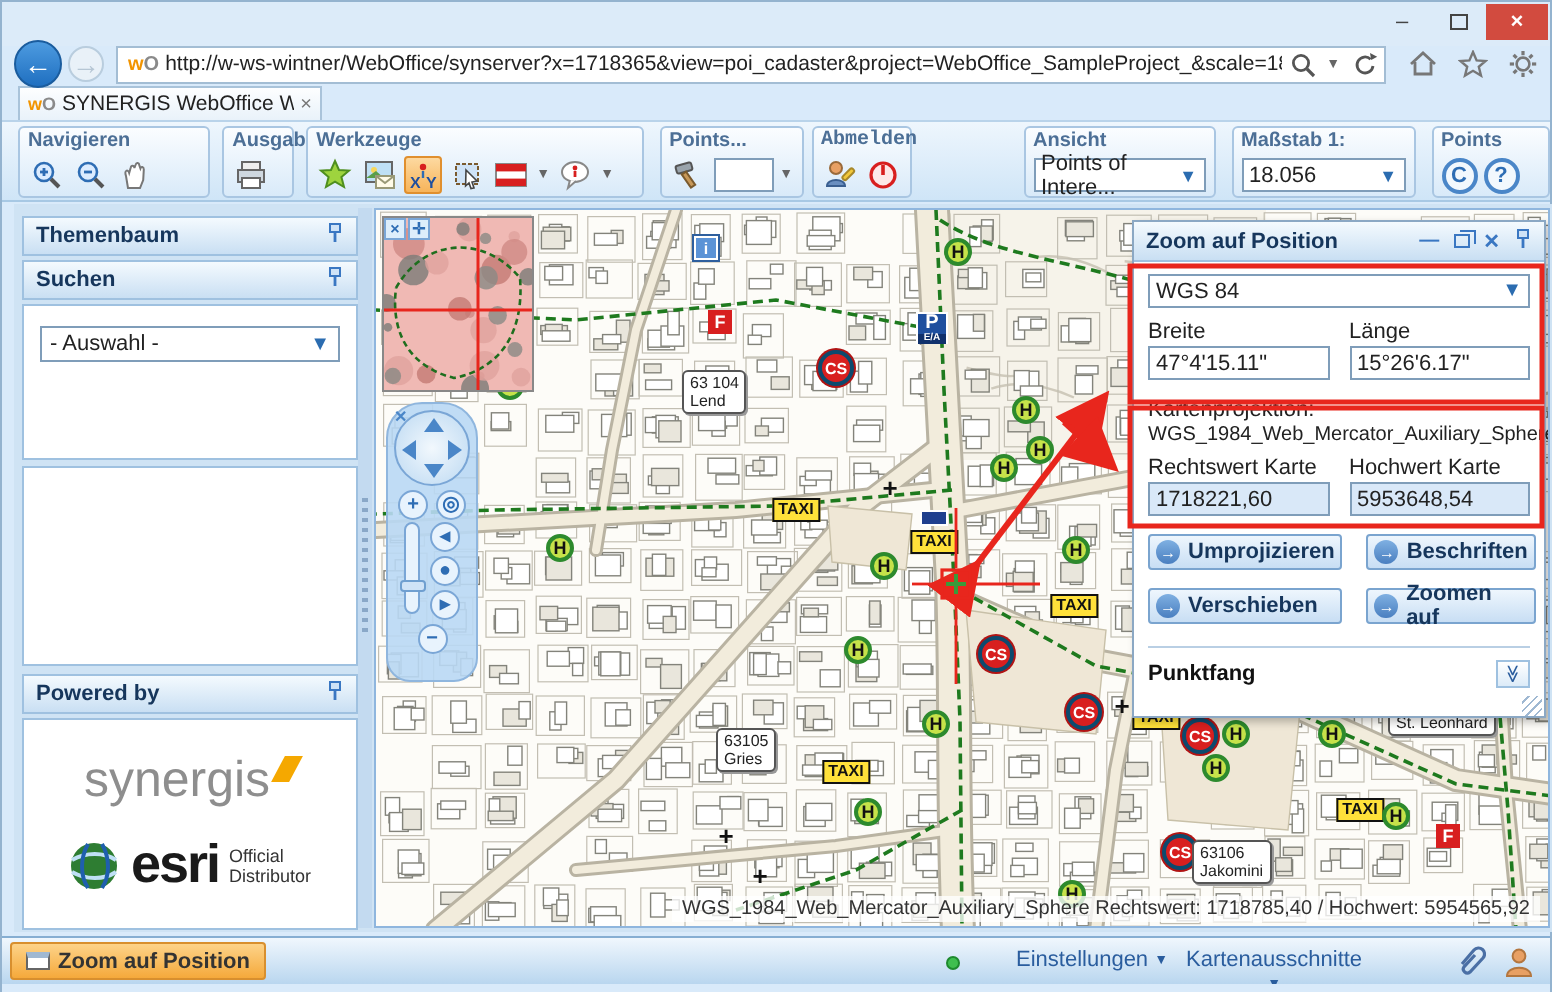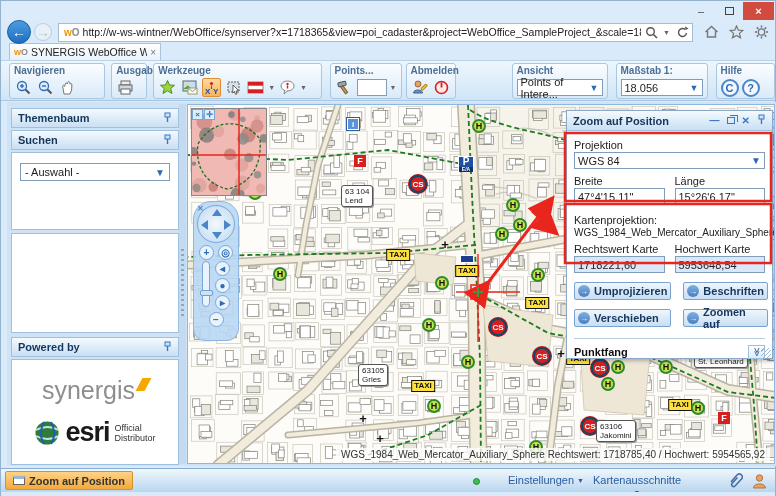--- a/index.html
+++ b/index.html
@@ -293,21 +293,21 @@
         <span class="ticon">
             <svg width="17" height="17">
               <rect x="2" y="3" width="8" height="4" rx="1" fill="#9aa4ac" stroke="#555" transform="rotate(-15 6 5)"></rect>
               <rect x="7" y="7" width="2.6" height="8" fill="#c89858" stroke="#7a5a2e" transform="rotate(-35 8 11)"></rect>
             </svg>
           </span>
         <span class="tsel" style="width:30px;"></span>
         <span class="caret">▼</span>
       </div>
     </div>
-    <div class="tgroup" style="margin-left:4px;width:50px;">
+    <div class="tgroup" style="margin-left:4px;width:50px;font-family:Liberation Mono, monospace;">
       <div class="tglabel">Abmelden</div>
       <div class="tgicons">
         <span class="ticon">
             <svg width="17" height="17">
               <circle cx="7" cy="5" r="3" fill="#e8a064" stroke="#9a6a3a"></circle>
               <path d="M2.5,14 C2.5,10 11.5,10 11.5,14 Z" fill="#6a8fc0" stroke="#3a5f90"></path>
               <rect x="9.5" y="7" width="7" height="2.4" rx="1" fill="#f2c83a" stroke="#a8882a" transform="rotate(-45 13 8)"></rect>
             </svg>
           </span>
         <span class="ticon">
@@ -330,21 +330,21 @@
     <div class="tgroup" style="margin-left:8px;width:92px;">
       <div class="tglabel">Maßstab 1:</div>
       <div class="tgicons">
         <div class="tsel" style="width:82px;justify-content:flex-end;">
             <span>18.056</span>
             <span class="arr">▼</span>
           </div>
       </div>
     </div>
     <div class="tgroup" style="margin-left:8px;width:60px;">
-      <div class="tglabel">Hilfe</div>
+      <div class="tglabel">Points</div>
       <div class="tgicons">
         <span class="roundbtn">C</span>
         <span class="roundbtn">?</span>
       </div>
     </div>
   </div>
 
   <div class="content">
 
     <div class="sidebar">
@@ -1827,21 +1827,20 @@
             <span>—</span>
             <span class="restore"></span>
             <span>✕</span>
             <span><svg width="9" height="11">
                   <rect x="2" y="1" width="5" height="4" fill="#cfe3f7" stroke="#3a77c2"></rect>
                   <line x1="4.5" y1="5" x2="4.5" y2="10" stroke="#3a77c2" stroke-width="1.4"></line>
                 </svg></span>
           </span>
         </div>
         <div class="dbody">
-          <div class="dlabel">Projektion</div>
           <div class="dfield">
             <span>WGS 84</span>
             <span class="arr">▼</span>
           </div>
           <div class="dcols" style="margin-top:4px;">
             <div>
               <div class="dlabel">Breite</div>
               <div class="dfield">
                   <span>47°4'15.11"</span>
                 </div>

